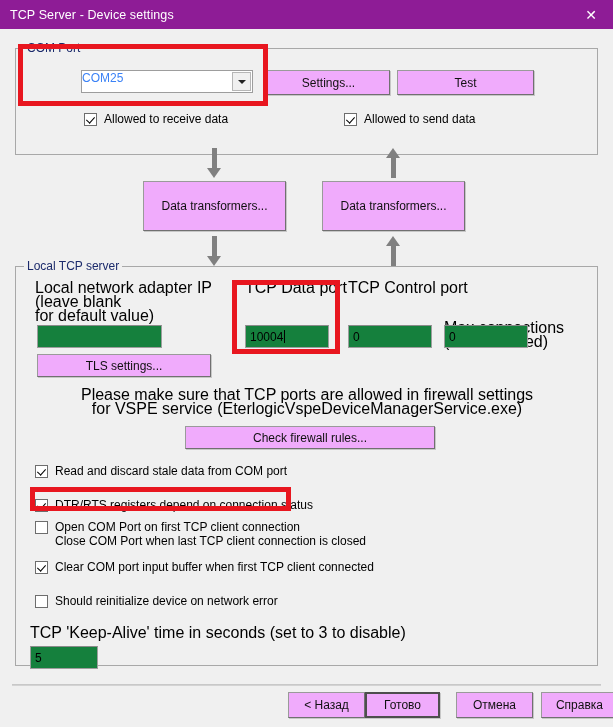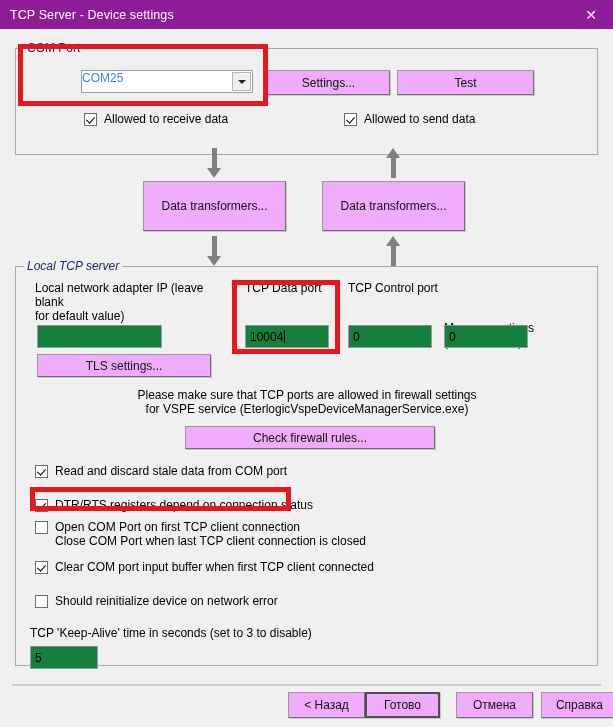--- a/index.html
+++ b/index.html
@@ -154,21 +154,21 @@
     margin-left: 7px;
     font-size: 12px;
     line-height: 14px;
     color: #000;
   }
   .cblabel .l2 { display: block; }
 
   
   .lbl {
     position: absolute;
-    font-size: 12px;
+    font-size: 16px;
     color: #000;
     line-height: 14px;
     white-space: pre-line;
   }
   .lbl.center { text-align: center; }
 
   
   .arrow { position: absolute; }
   .arrow .shaft {
     position: absolute; left: 5px; width: 5px;
@@ -252,21 +252,21 @@
 
     <div class="arrow down" style="left:207px; top:207px; width:15px; height:30px;">
       <span class="shaft"></span>
         <span class="head"></span>
     </div>
     <div class="arrow up" style="left:386px; top:207px; width:15px; height:30px;">
       <span class="shaft"></span>
         <span class="head"></span>
     </div>
 
-    <div class="group" style="left:15px; top:237px; width:583px; height:400px;font-style:italic;">
+    <div class="group" style="left:15px; top:237px; width:583px; height:400px;">
       <div class="legend">Local TCP server</div>
     </div>
 
     <div class="lbl" style="left:35px; top:252px; width:195px;">Local network adapter IP (leave blank
 for default value)</div>
     <div class="tbox" style="left:37px; top:296px; width:125px; height:23px;"></div>
     <div class="btn" style="left:37px; top:325px; width:174px; height:23px;">TLS settings...</div>
 
     <div class="lbl" style="left:245px; top:252px;">TCP Data port</div>
     <div class="tbox" style="left:245px; top:296px; width:84px; height:23px;">

